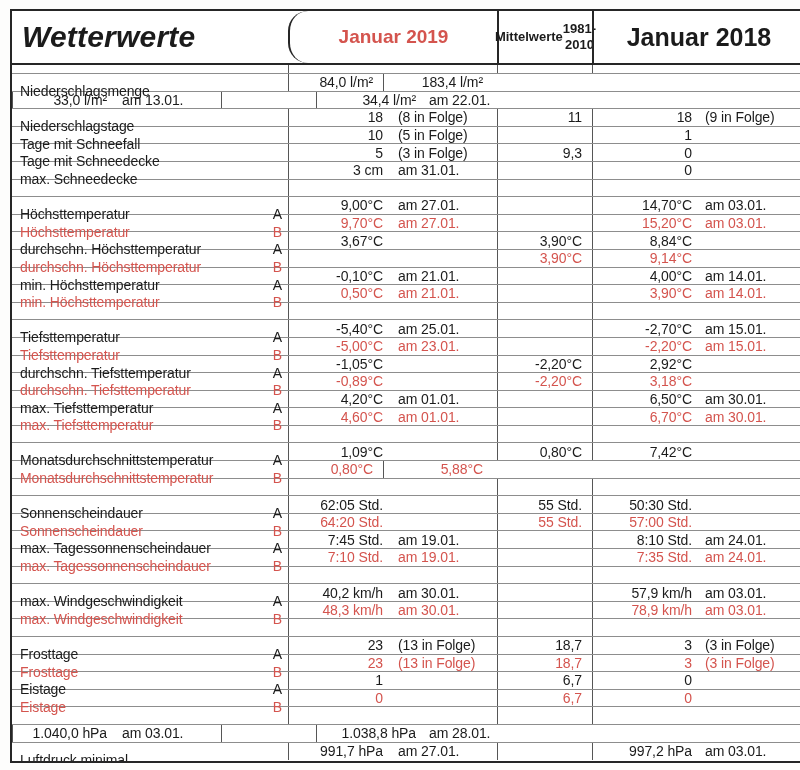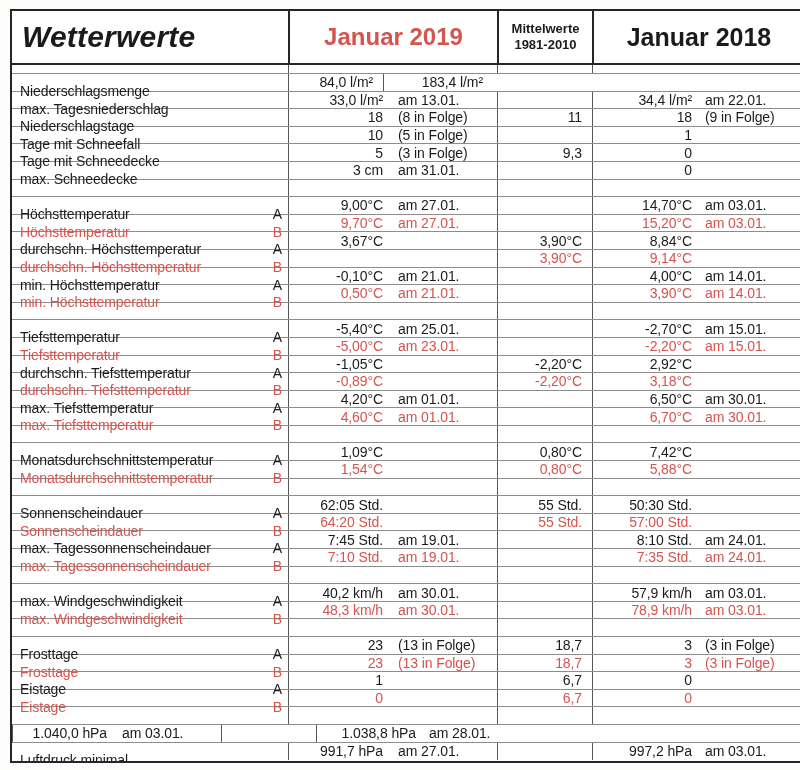--- a/index.html
+++ b/index.html
@@ -17,25 +17,25 @@
   }
   
   .thead { height: 52px; flex: none; border-bottom: 2px solid var(--frame); display: flex; align-items: stretch; }
   .h-label {
     width: 276px; box-sizing: border-box; display: flex; align-items: center;
     padding-left: 10px; font-size: 30px; font-weight: bold; font-style: italic; letter-spacing: 0.2px;
   }
   .h-2019 {
     width: 209px; box-sizing: border-box; border-left: 2px solid var(--frame);
     display: flex; align-items: center; justify-content: center;
-    font-size: 24px; font-weight: bold; color: var(--red);
+    font-size: 19px; font-weight: bold; color: var(--red); border-radius: 20px;
   }
   .h-mittel {
     width: 95px; box-sizing: border-box; border-left: 2px solid var(--frame);
-    display: flex; flex-direction: column; align-items: center; justify-content: center;
+    display: flex; flex-direction: row; align-items: center; justify-content: center;
     font-size: 13px; font-weight: bold; line-height: 1.2; text-align: center;
   }
   .h-2018 {
     flex: 1; box-sizing: border-box; border-left: 2px solid var(--frame);
     display: flex; align-items: center; justify-content: center;
     font-size: 25px; font-weight: bold;
   }
   
   .head-gap { height: 8px; flex: none; border-bottom: 1px solid var(--hairline); display: flex; }
   .row {
@@ -98,24 +98,20 @@
           </div>
           <div class="c-mittel">
             <span>84,0 l/m²</span>
           </div>
           <div class="c-2018">
             <span class="val">183,4 l/m²</span>
             <span class="note"></span>
           </div>
         </div>
         <div class="row">
-          <div class="c-label">
-            <span class="lbl">max. Tagesniederschlag</span>
-            <span class="mk"></span>
-          </div>
           <div class="c-2019">
             <span class="val">33,0 l/m²</span>
             <span class="note">am 13.01.</span>
           </div>
           <div class="c-mittel">
             <span></span>
           </div>
           <div class="c-2018">
             <span class="val">34,4 l/m²</span>
             <span class="note">am 22.01.</span>
@@ -425,24 +421,20 @@
           </div>
           <div class="c-2018">
             <span class="val">7,42°C</span>
             <span class="note"></span>
           </div>
         </div>
         <div class="row red">
           <div class="c-label">
             <span class="lbl">Monatsdurchschnittstemperatur</span>
             <span class="mk">B</span>
-          </div>
-          <div class="c-2019">
-            <span class="val">1,54°C</span>
-            <span class="note"></span>
           </div>
           <div class="c-mittel">
             <span>0,80°C</span>
           </div>
           <div class="c-2018">
             <span class="val">5,88°C</span>
             <span class="note"></span>
           </div>
         </div>
         <div class="row gap">

